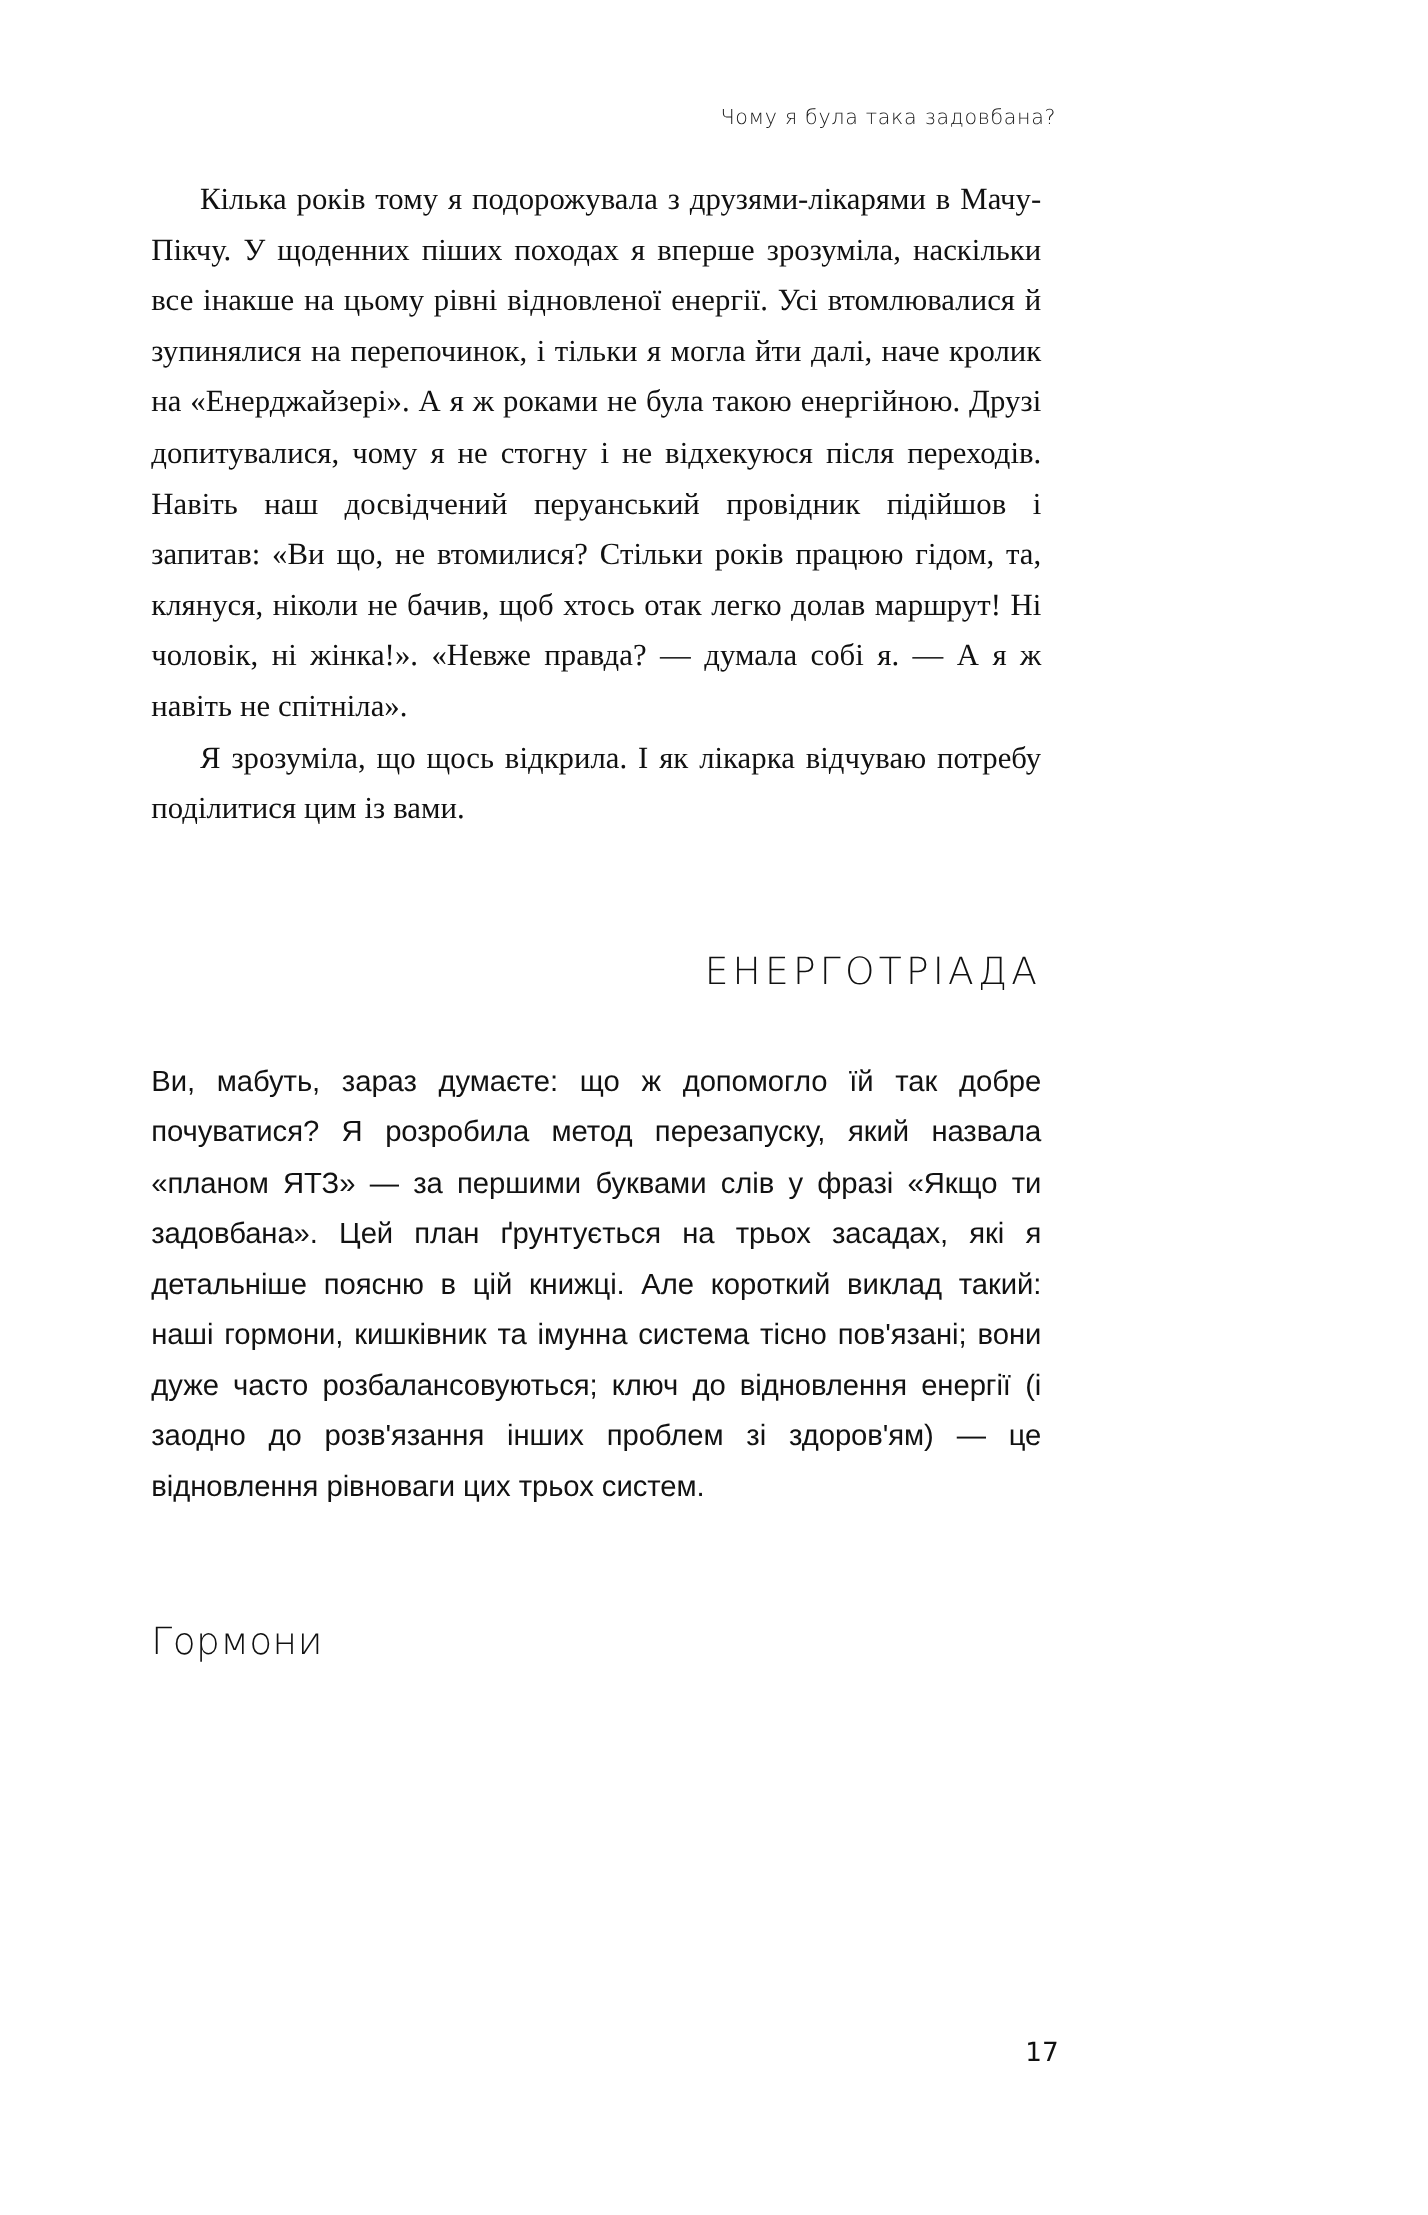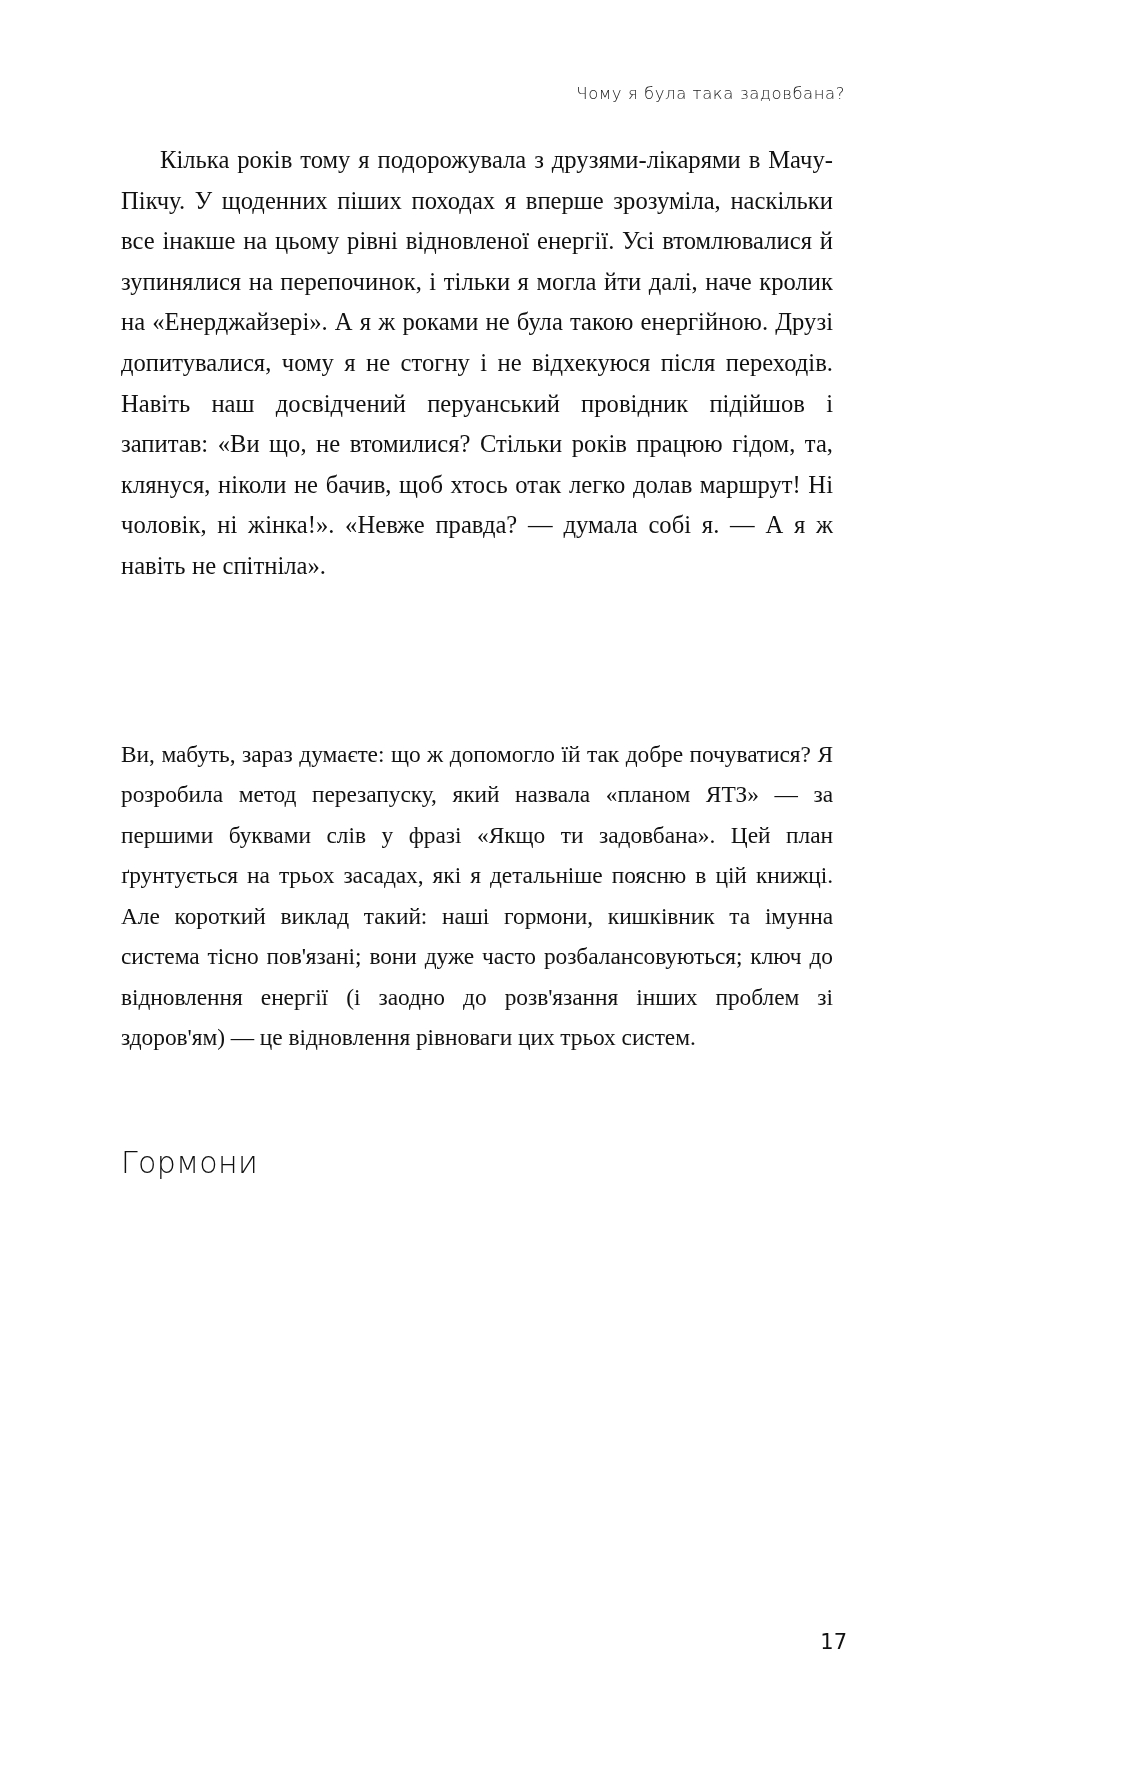--- a/index.html
+++ b/index.html
@@ -49,21 +49,21 @@
     text-align-last: left;
     letter-spacing: 0.02px;
     word-spacing: 0.2px;
   }
   p.serif.indent {
     text-indent: 39px;
   }
 
   p.sans {
     margin: 0;
-    font-family: Liberation Serif, serif;
+    font-family: Liberation Sans, sans-serif;
     font-size: 23.4px;
     line-height: 40.5px;
     color: #121212;
     text-align: justify;
     text-align-last: left;
     letter-spacing: -0.05px;
   }
 
   
   .section-heading {
@@ -109,23 +109,25 @@
 <body>
 
 <div class="page">
 
   <div class="running-header">Чому я була така задовбана?</div>
 
   <div class="column">
 
     <p class="serif indent">Кілька років тому я подорожувала з друзями-лікарями в Мачу-Пікчу. У щоденних піших походах я вперше зрозуміла, наскільки все інакше на цьому рівні відновленої енергії. Усі втомлювалися й зупинялися на перепочинок, і тільки я могла йти далі, наче кролик на «Енерджайзері». А я ж роками не була такою енергійною. Друзі допитувалися, чому я не стогну і не відхекуюся після переходів. Навіть наш досвідчений перуанський провідник підійшов і запитав: «Ви що, не втомилися? Стільки років працюю гідом, та, клянуся, ніколи не бачив, щоб хтось отак легко долав маршрут! Ні чоловік, ні жінка!». «Невже правда? — думала собі я. — А я ж навіть не спітніла».</p>
 
+    <p class="serif indent">Я зрозуміла, що щось відкрила. І як лікарка відчуваю потребу поділитися цим із вами.</p>
 
     <div class="gap-section-before"></div>
 
+    <div class="section-heading">ЕНЕРГОТРІАДА</div>
 
     <div class="gap-section-after"></div>
 
     <p class="sans">Ви, мабуть, зараз думаєте: що ж допомогло їй так добре почуватися? Я розробила метод перезапуску, який назвала «планом ЯТЗ» — за першими буквами слів у фразі «Якщо ти задовбана». Цей план ґрунтується на трьох засадах, які я детальніше поясню в цій книжці. Але короткий виклад такий: наші гормони, кишківник та імунна система тісно пов'язані; вони дуже часто розбалансовуються; ключ до відновлення енергії (і заодно до розв'язання інших проблем зі здоров'ям) — це відновлення рівноваги цих трьох систем.</p>
 
     <div class="gap-sub-before"></div>
 
     <div class="sub-heading">Гормони</div>
 
     <div class="gap-sub-after"></div>

